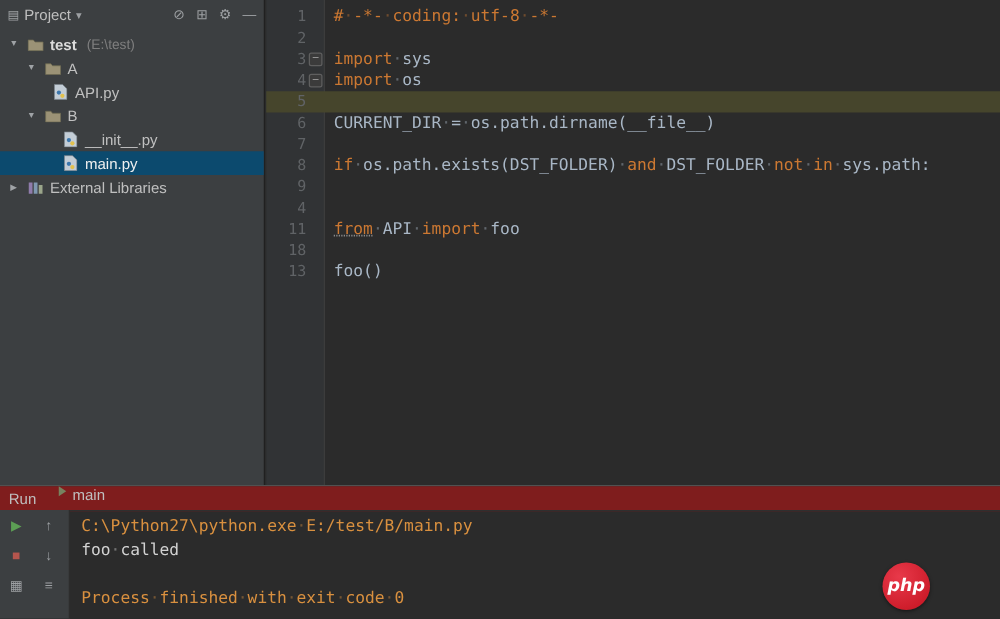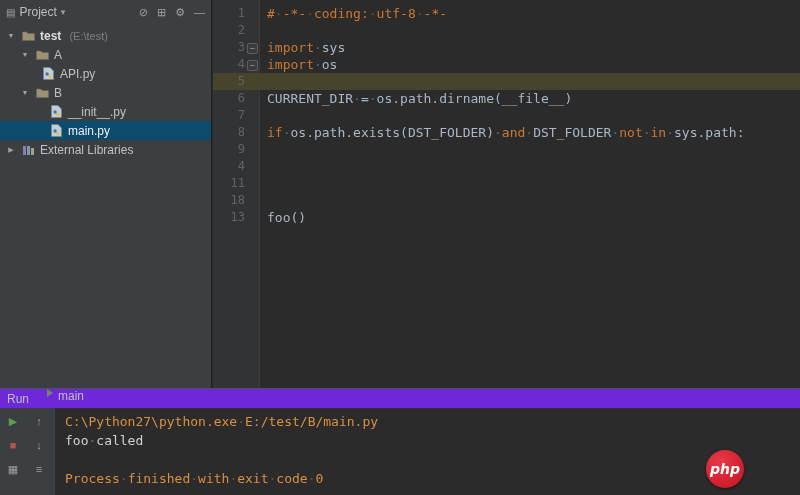--- a/index.html
+++ b/index.html
@@ -41,21 +41,21 @@
   .codetext{padding-left:7px;white-space:pre;color:#a9b7c6;}
   .seg.kw{color:#cc7832;}
   .seg.str{color:#6a8759;}
   .seg.df{color:#a9b7c6;}
   .seg.u{text-decoration:underline;text-decoration-style:dotted;text-decoration-color:#8c8c8c;}
   .ws{opacity:.42;}
 
   
   .run{position:absolute;left:0;top:388px;width:800px;height:107px;background:#2b2b2b;
     border-top:1px solid #515151;box-sizing:border-box;}
-  .run-header{height:19px;background:#6d28d9;display:flex;align-items:center;gap:10px;
+  .run-header{height:19px;background:#7f1d1d;display:flex;align-items:center;gap:10px;
     padding-left:7px;font-size:12px;color:#bfbfbf;border-bottom:1px solid #2f2f2f;}
   .run-tab{display:flex;gap:5px;padding:0 8px;height:19px;}
   .mini-play{width:0;height:0;border-left:6px solid #77835f;border-top:4px solid transparent;
     border-bottom:4px solid transparent;}
   .run-body{position:absolute;left:0;top:19px;right:0;bottom:0;}
   .run-toolbar{position:absolute;left:0;top:0;width:56px;height:100%;background:#3c3f41;
     border-right:1px solid #2d2d2d;box-sizing:border-box;display:grid;
     grid-template-columns:26px 26px;justify-items:center;align-content:start;
     row-gap:11px;padding-top:7px;}
   .rbtn{font-size:11px;line-height:13px;cursor:default;}
@@ -212,20 +212,21 @@
           <span class="foldc"></span>
         </div>
         <div class="eline">
           <span class="num">4</span>
           <span class="foldc"></span>
           <span class="codetext"></span>
         </div>
         <div class="eline">
           <span class="num">11</span>
           <span class="foldc"></span>
+          <span class="codetext"><span class="seg kw u">from</span><span class="seg df"><span class="ws">·</span>API<span class="ws">·</span></span><span class="seg kw">import</span><span class="seg df"><span class="ws">·</span>foo</span></span>
         </div>
         <div class="eline">
           <span class="num">18</span>
           <span class="foldc"></span>
           <span class="codetext"></span>
         </div>
         <div class="eline">
           <span class="num">13</span>
           <span class="foldc"></span>
           <span class="codetext"><span class="seg df">foo()</span></span>

